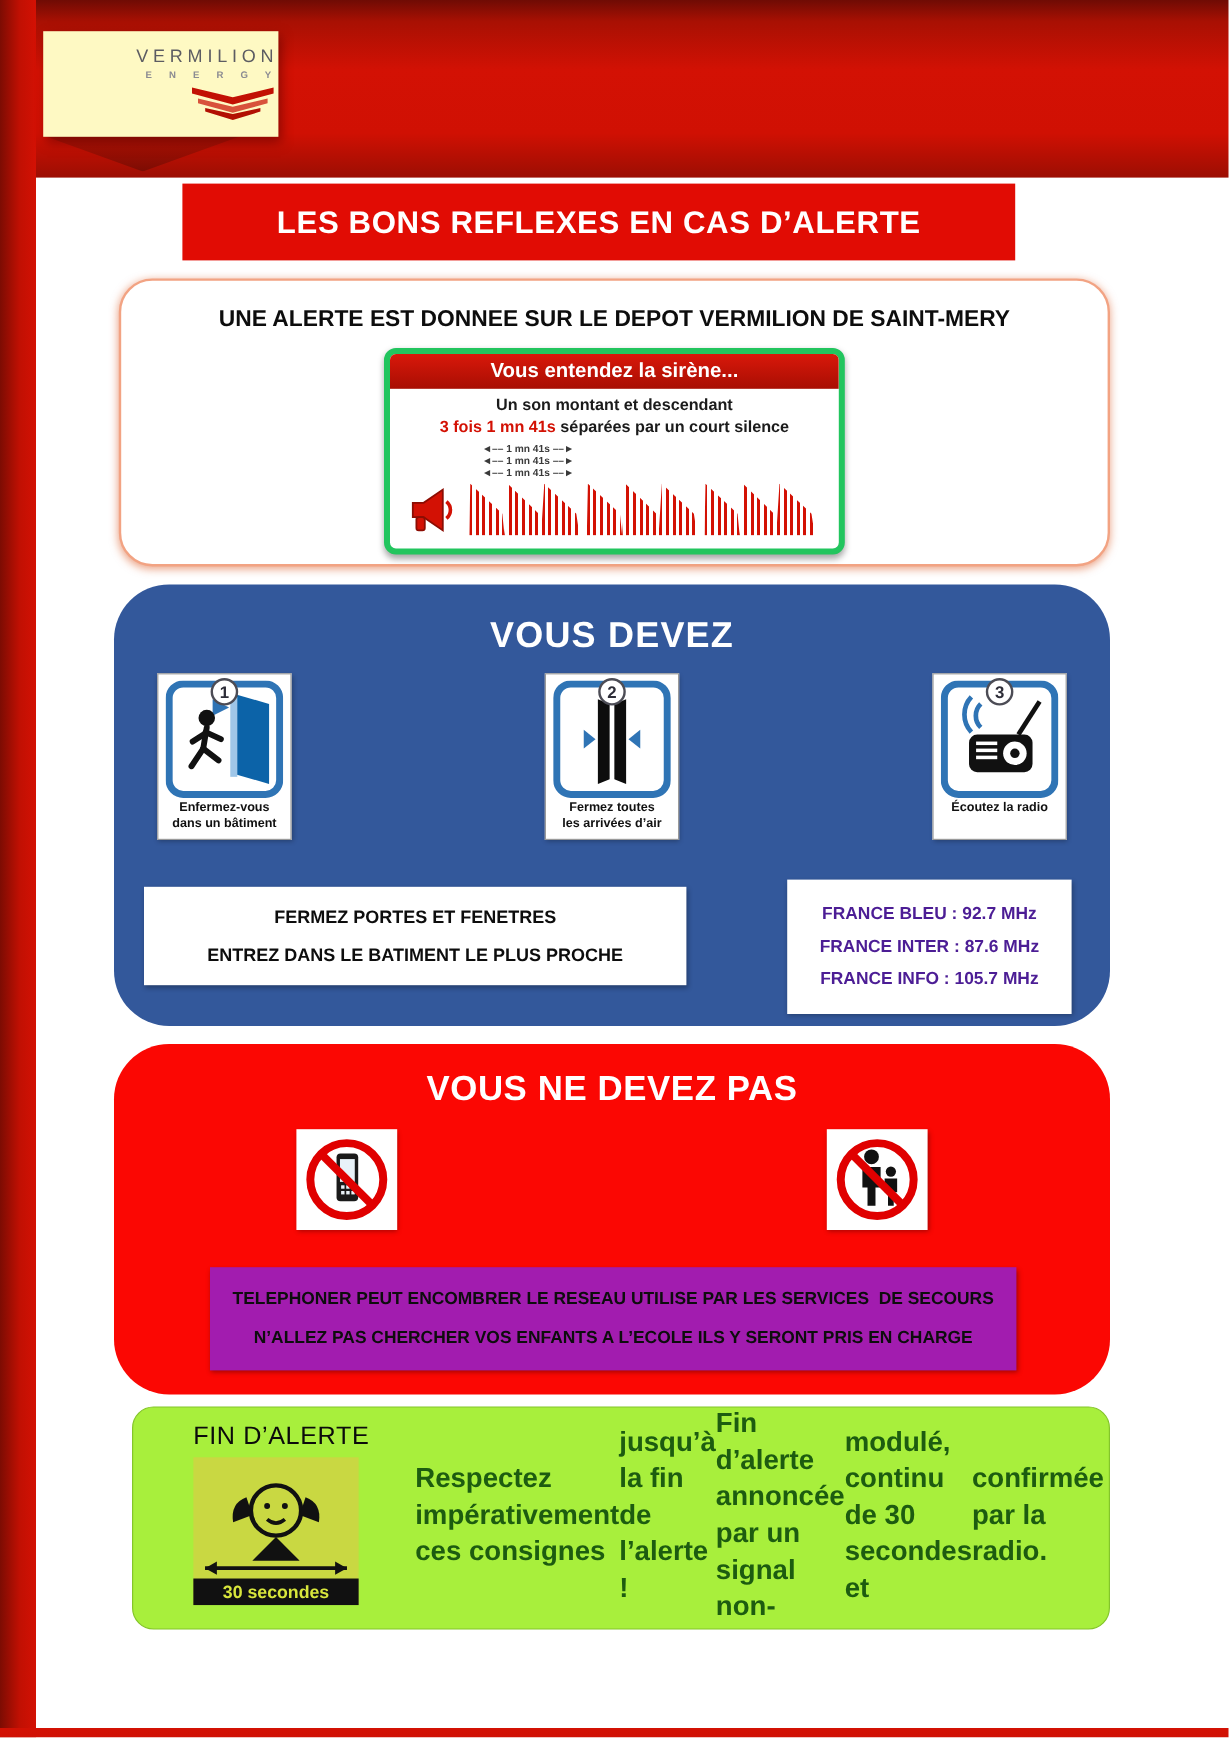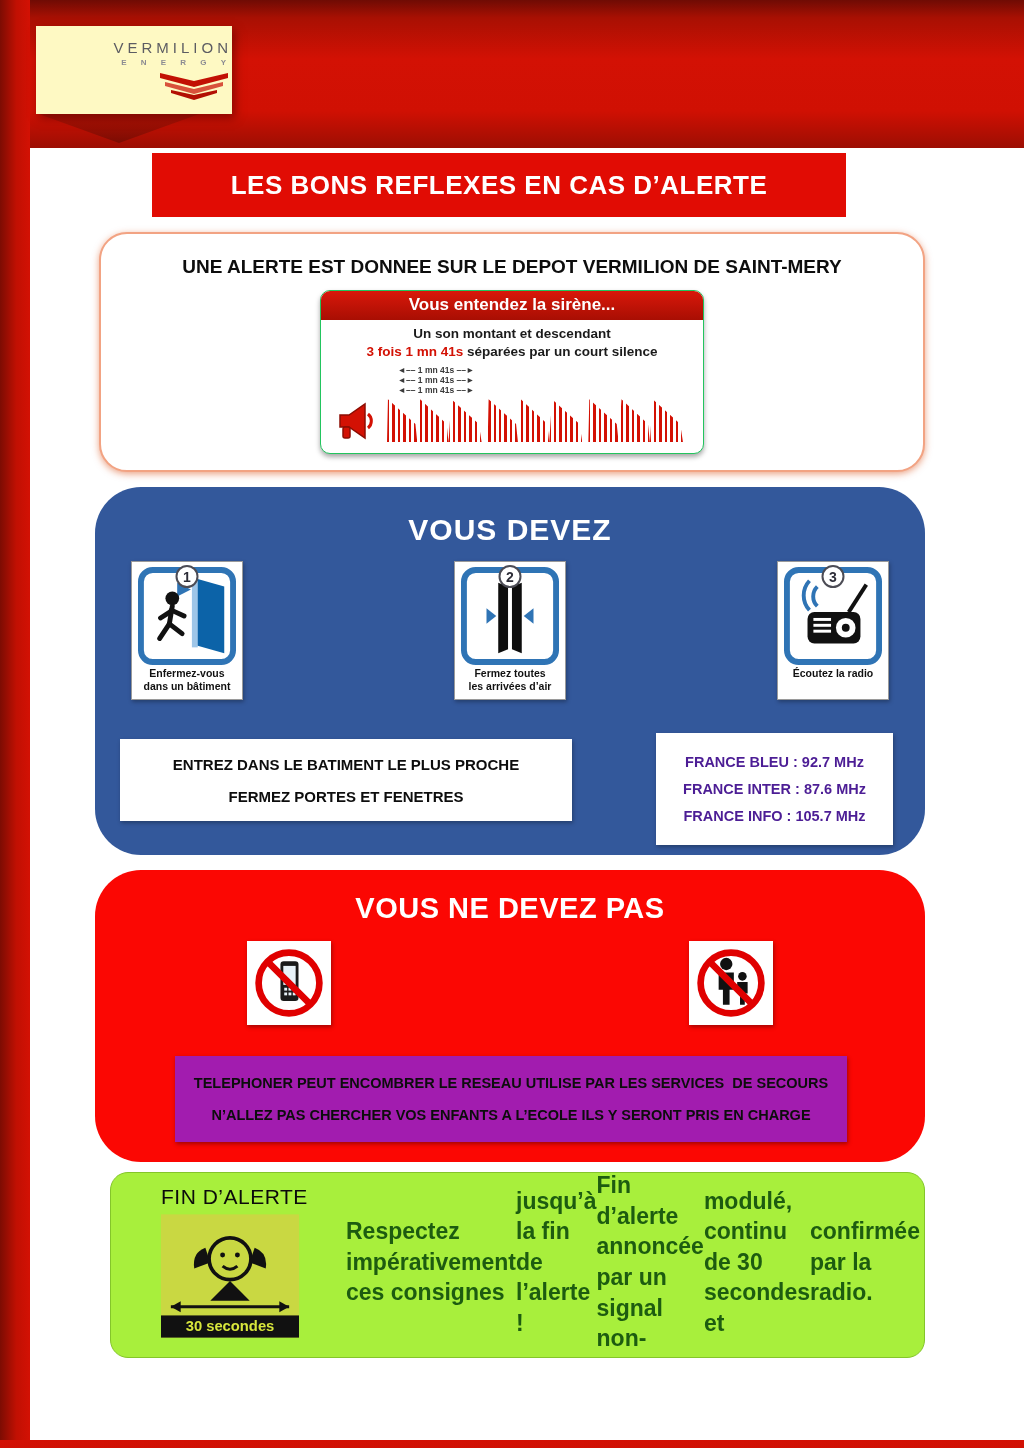--- a/index.html
+++ b/index.html
@@ -25,21 +25,21 @@
   .logo-chevrons{width:76px;height:28px;margin-top:5px;}
 
   .title-bar{position:absolute;left:152px;top:153px;width:694px;height:64px;background:#e10c04;
     display:flex;align-items:center;justify-content:center;z-index:4;}
   .title-bar .t{color:#fff;font-size:26px;font-weight:bold;letter-spacing:.5px;}
 
   .alert-box{position:absolute;left:99px;top:232px;width:826px;height:240px;background:#fff;
     border:2px solid #f2a383;border-radius:28px;box-shadow:0 2px 7px rgba(215,70,10,.5);}
   .alert-heading{margin-top:22px;text-align:center;font-size:19px;font-weight:bold;color:#0d0d0d;}
 
-  .siren-card{width:384px;margin:12px auto 0;border:1px solid #22c55e;border-radius:10px;
+  .siren-card{width:384px;margin:12px auto 0;border:5px solid #22c55e;border-radius:10px;
     overflow:hidden;background:#fff;box-shadow:0 3px 5px rgba(0,0,0,.35);}
   .siren-header{background:linear-gradient(180deg,#d9180a,#a80e03);color:#fff;font-weight:bold;
     font-size:17px;padding:4px 0 5px;text-align:center;}
   .siren-body{padding:5px 8px 9px;}
   .siren-line{font-size:13.5px;font-weight:bold;color:#1b1b1b;text-align:center;line-height:1.35;}
   .siren-line .red{color:#d31104;}
   .intervals{display:flex;margin:4px 0 1px 56px;flex-direction:column;}
   .interval{width:102px;font-size:8.5px;font-weight:bold;color:#3a3a3a;text-align:center;white-space:nowrap;}
   .interval::before{content:"◄–– ";}
   .interval::after{content:" ––►";}
@@ -193,22 +193,22 @@
         </svg>
         <div class="step-caption">
           <span>Écoutez la radio</span><br>
           <span></span>
         </div>
       </div>
 
     </div>
 
     <div class="instruction-box">
+      <div>FERMEZ PORTES ET FENETRES</div>
       <div>ENTREZ DANS LE BATIMENT LE PLUS PROCHE</div>
-      <div>FERMEZ PORTES ET FENETRES</div>
     </div>
     <div class="radio-box">
       <div>FRANCE BLEU : 92.7 MHz</div>
       <div>FRANCE INTER : 87.6 MHz</div>
       <div>FRANCE INFO : 105.7 MHz</div>
     </div>
   </div>
 
   <div class="red-box">
     <div class="panel-title">VOUS NE DEVEZ PAS</div>

